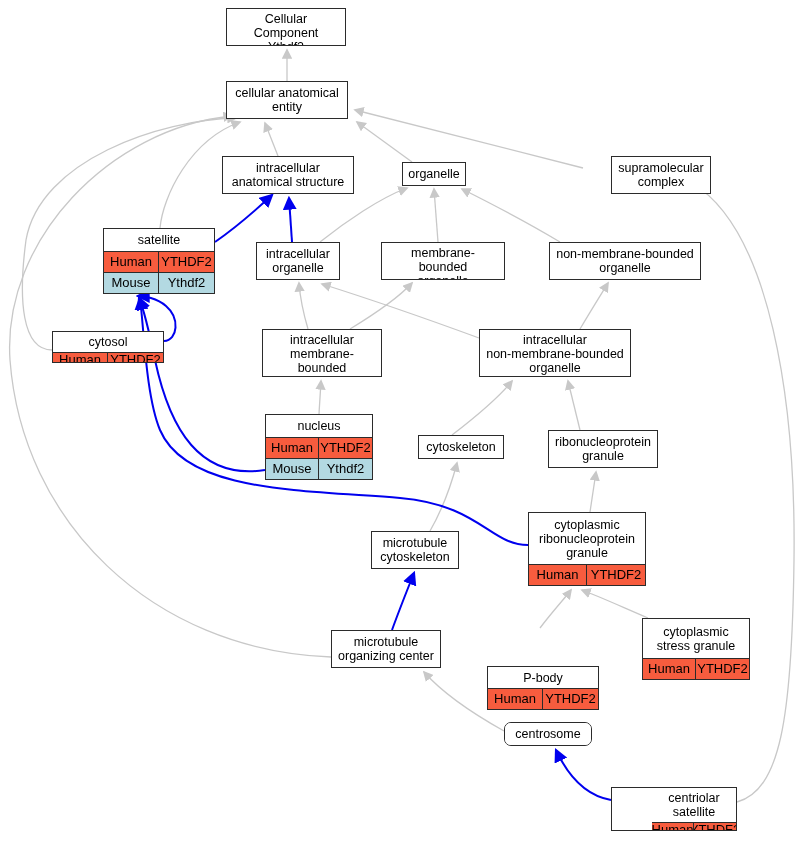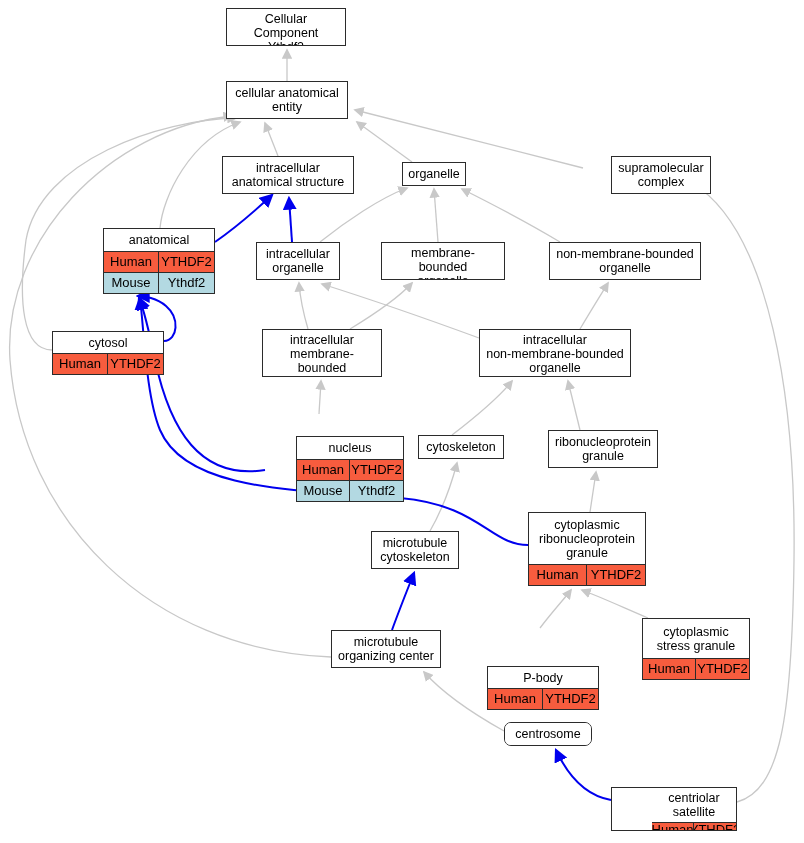--- a/index.html
+++ b/index.html
@@ -172,21 +172,21 @@
   <div class="node" style="left:402px;top:162px;width:64px;height:24px;">
     <div class="title">organelle</div>
   </div>
 
   <div class="node" style="left:583px;top:156px;width:100px;height:38px;margin-left:28px;">
     <div class="title">supramolecular
 complex</div>
   </div>
 
   <div class="node" style="left:103px;top:228px;width:112px;height:66px;">
-    <div class="title">anatomical</div>
+    <div class="title">satellite</div>
     <div class="ann-row row-human">
       <div class="ann-cell left">Human</div>
       <div class="ann-cell">YTHDF2</div>
     </div>
     <div class="ann-row row-mouse">
       <div class="ann-cell left">Mouse</div>
       <div class="ann-cell">Ythdf2</div>
     </div>
   </div>
 
@@ -198,41 +198,41 @@
   <div class="node" style="left:381px;top:242px;width:124px;height:38px;">
     <div class="title">membrane-bounded
 organelle</div>
   </div>
 
   <div class="node" style="left:549px;top:242px;width:152px;height:38px;">
     <div class="title">non-membrane-bounded
 organelle</div>
   </div>
 
-  <div class="node" style="left:52px;top:331px;width:112px;height:44px;">
+  <div class="node" style="left:52px;top:331px;width:112px;height:32px;">
     <div class="title">cytosol</div>
     <div class="ann-row row-human">
       <div class="ann-cell left">Human</div>
       <div class="ann-cell">YTHDF2</div>
     </div>
   </div>
 
   <div class="node" style="left:262px;top:329px;width:120px;height:48px;">
     <div class="title">intracellular
 membrane-bounded
 organelle</div>
   </div>
 
   <div class="node" style="left:479px;top:329px;width:152px;height:48px;">
     <div class="title">intracellular
 non-membrane-bounded
 organelle</div>
   </div>
 
-  <div class="node" style="left:265px;top:436px;width:108px;height:66px;margin-left:31px;">
+  <div class="node" style="left:265px;top:414px;width:108px;height:66px;">
     <div class="title">nucleus</div>
     <div class="ann-row row-human">
       <div class="ann-cell left">Human</div>
       <div class="ann-cell">YTHDF2</div>
     </div>
     <div class="ann-row row-mouse">
       <div class="ann-cell left">Mouse</div>
       <div class="ann-cell">Ythdf2</div>
     </div>
   </div>

